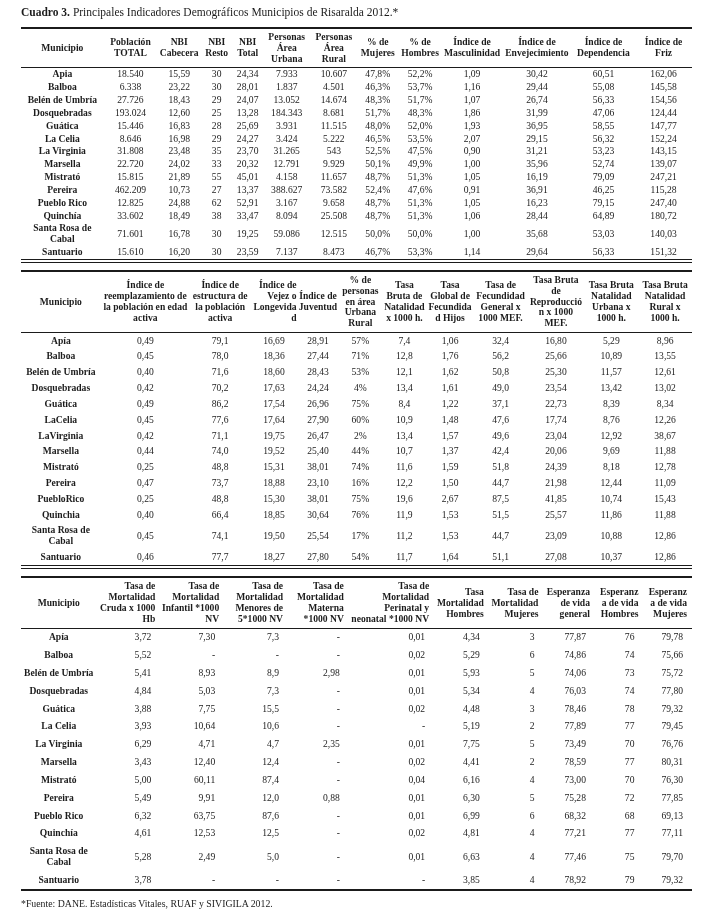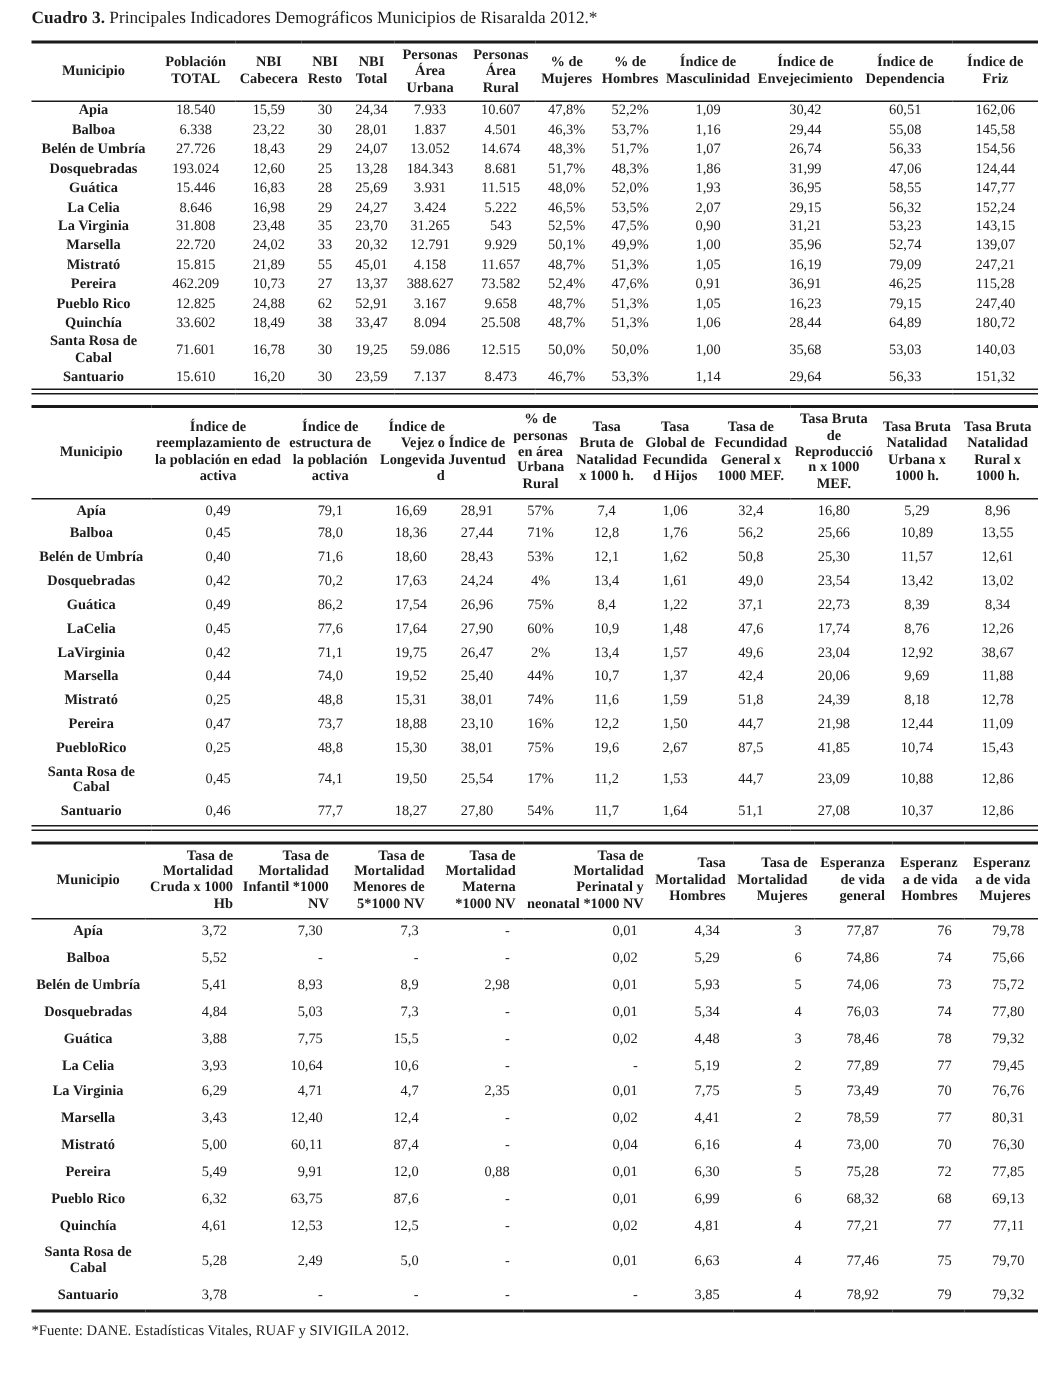--- a/index.html
+++ b/index.html
@@ -450,20 +450,34 @@
           <td>38,01</td>
           <td>75%</td>
           <td>19,6</td>
           <td>2,67</td>
           <td>87,5</td>
           <td>41,85</td>
           <td>10,74</td>
           <td>15,43</td>
         </tr>
         <tr>
+          <td class="muni">Quinchia</td>
+          <td>0,40</td>
+          <td>66,4</td>
+          <td>18,85</td>
+          <td>30,64</td>
+          <td>76%</td>
+          <td>11,9</td>
+          <td>1,53</td>
+          <td>51,5</td>
+          <td>25,57</td>
+          <td>11,86</td>
+          <td>11,88</td>
+        </tr>
+        <tr>
           <td class="muni">Santa Rosa de Cabal</td>
           <td>0,45</td>
           <td>74,1</td>
           <td>19,50</td>
           <td>25,54</td>
           <td>17%</td>
           <td>11,2</td>
           <td>1,53</td>
           <td>44,7</td>
           <td>23,09</td>

